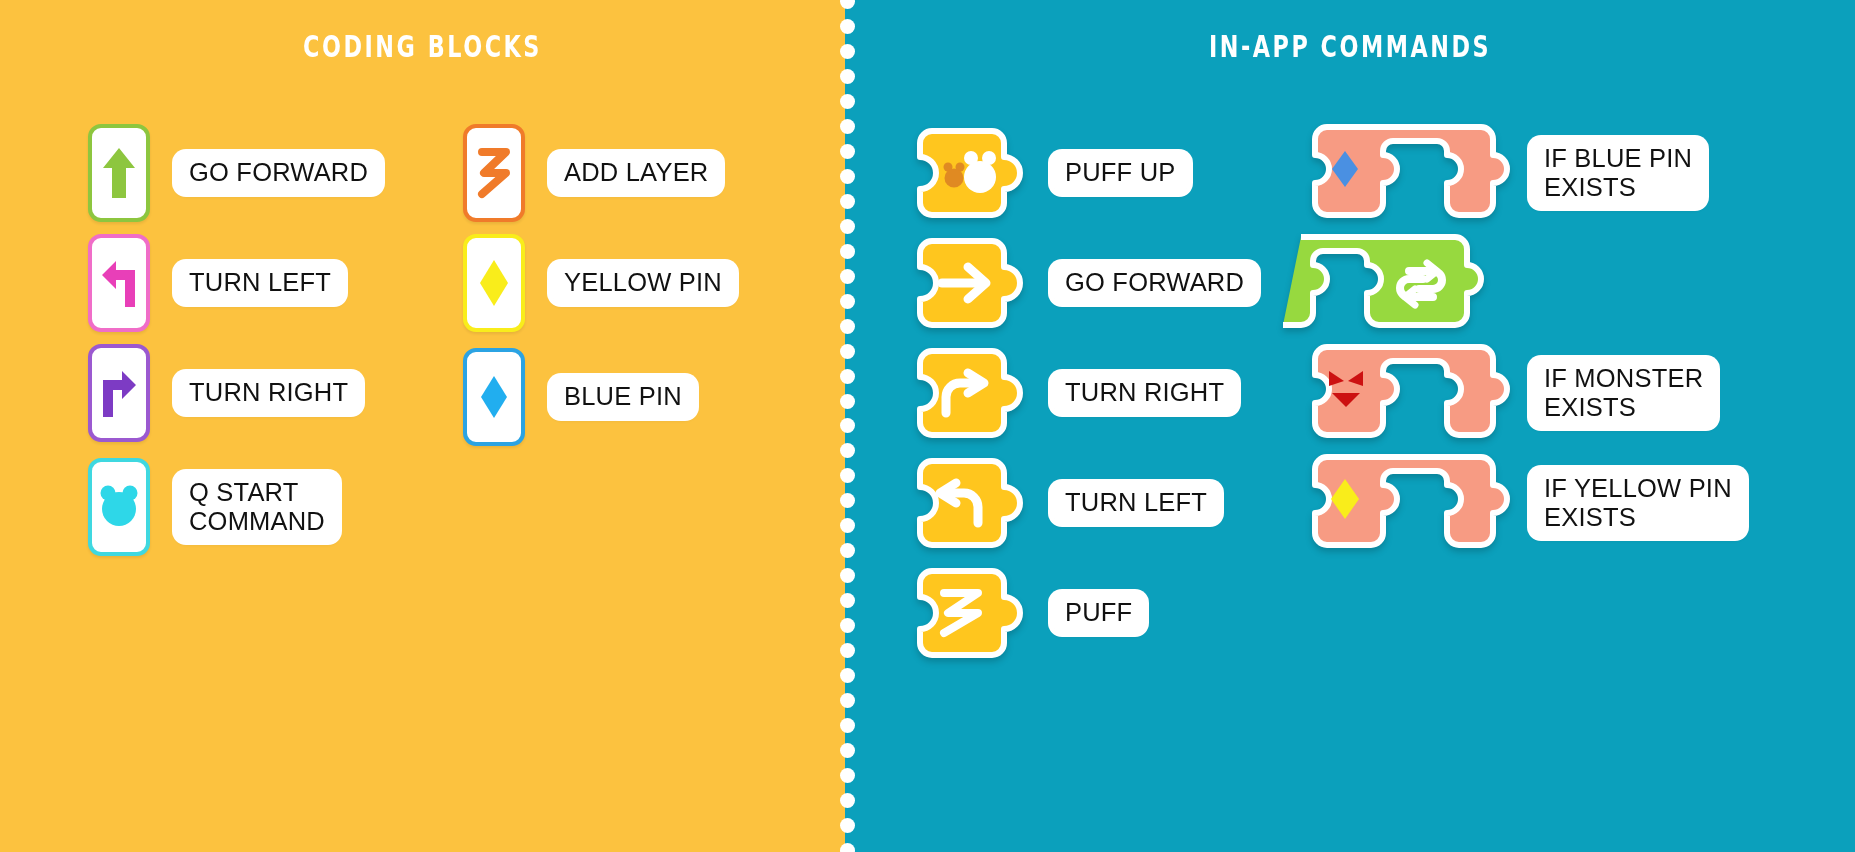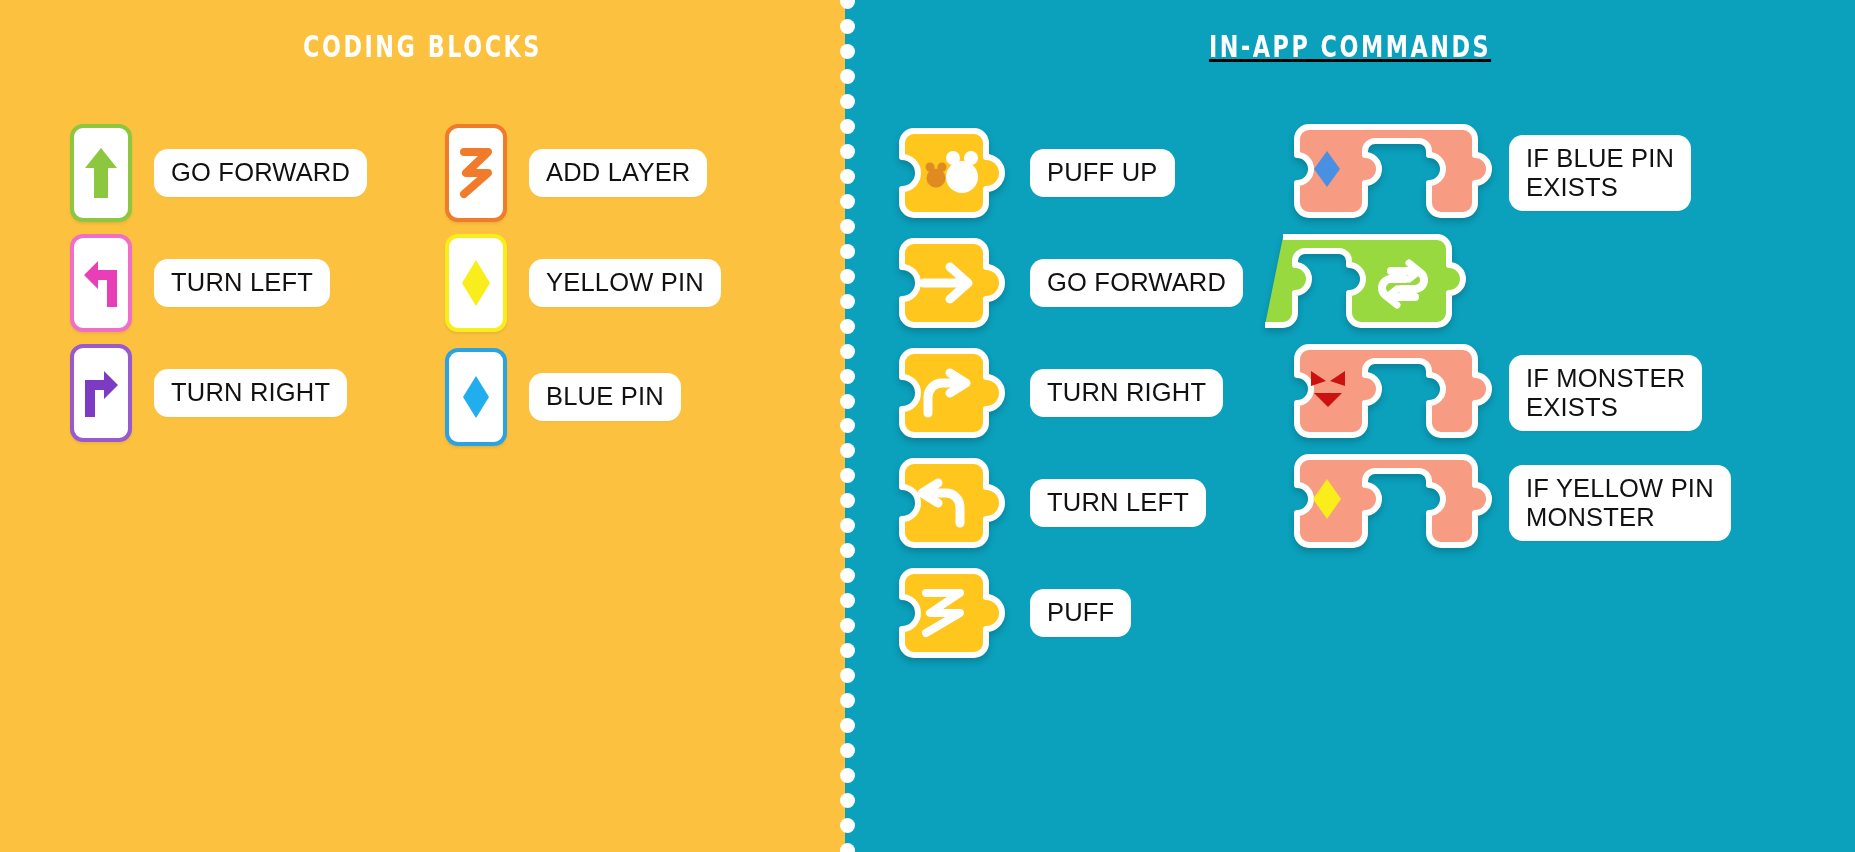--- a/index.html
+++ b/index.html
@@ -15,21 +15,21 @@
   #page {
     position: relative;
     width: 1855px;
     height: 608px;
     display: flex;
   }
 
   
   .panel { position: relative; height: 852px; }
   .panel-left  { width: 845px;  background: #FCC23F; }
-  .panel-right { width: 1010px; background: #0BA0BC; text-decoration: underline; }
+  .panel-right { width: 1010px; background: #0BA0BC; }
 
   
   .divider {
     position: absolute;
     left: 838px; top: -6px;
     width: 18px; height: 864px;
     z-index: 30;
     display: flex;
     flex-direction: column;
     align-items: center;
@@ -53,21 +53,21 @@
     letter-spacing: 3.5px;
     transform: scaleX(0.72);
     transform-origin: center top;
     white-space: nowrap;
     margin-top: 28px;
   }
 
   
   .cols {
     position: absolute;
-    top: 118px; left: 0;
+    top: 118px; left: 18px;
     width: 100%;
     display: flex;
   }
   .panel-left .cols  { padding-left: 70px; }
   .panel-right .cols { padding-left: 55px; }
 
   .col { display: flex; flex-direction: column; }
   .panel-left .col-a  { width: 375px; }
   .panel-left .col-b  { width: 375px; }
   .panel-right .col-a { width: 395px; }
@@ -176,20 +176,35 @@
               <svg width="40" height="52" viewBox="0 0 40 52">
                 <path d="M23 4 L37 18 L23 32 L23 23 L14 23 L14 50 L4 50 L4 13 L23 13 Z" fill="#7D3BC4"></path>
               </svg>
             </span>
           </div>
           <div class="pill-wrap">
             <span class="pill">TURN RIGHT</span>
           </div>
         </div>
 
+        <div class="row tall">
+          <div class="card" style="border-color:#3FD8E0">
+            <span>
+              <svg width="44" height="48" viewBox="0 0 44 48">
+                <circle cx="11" cy="10" r="7.5" fill="#2ED7E8"></circle>
+                <circle cx="33" cy="10" r="7.5" fill="#2ED7E8"></circle>
+                <circle cx="22" cy="26" r="17" fill="#2ED7E8"></circle>
+              </svg>
+            </span>
+          </div>
+          <div class="pill-wrap">
+            <span class="pill">Q START
+COMMAND</span>
+          </div>
+        </div>
       </div>
 
       <div class="col col-b">
 
         <div class="row">
           <div class="card" style="border-color:#F07B2A">
             <span>
               <svg width="34" height="52" viewBox="0 0 34 52">
                 <path d="M5 5 L29 5 L7 26 L29 26 L5 47" fill="none" stroke="#F07B2A" stroke-width="8" stroke-linecap="round" stroke-linejoin="round"></path>
               </svg>
@@ -407,21 +422,21 @@
           <div class="cblock">
             <svg width="200" height="100" viewBox="0 0 200 100">
               <path d="M14 4 H168 a12 12 0 0 1 12 12 V32 a10 10 0 0 1 0 28 V80 a12 12 0 0 1 -12 12 H146 a12 12 0 0 1 -12 -12 V60 a10 10 0 0 0 0 -28 V28 a10 10 0 0 0 -10 -10 H80 a10 10 0 0 0 -10 10 V32 a10 10 0 0 1 0 28 V80 a12 12 0 0 1 -12 12 H14 a12 12 0 0 1 -12 -12 V60 a10 10 0 0 0 0 -28 V16 a12 12 0 0 1 12 -12 Z" fill="#F79B83" stroke="#ffffff" stroke-width="6" stroke-linejoin="round"></path>
               <g>
                 <path d="M32 26 L46 46 L32 66 L18 46 Z" fill="#F9ED1B"></path>
               </g>
             </svg>
           </div>
           <div class="pill-wrap">
             <span class="pill">IF YELLOW PIN
-MONSTER</span>
+EXISTS</span>
           </div>
         </div>
       </div>
 
     </div>
   </div>
 
 </div>
 
 </body></html>

